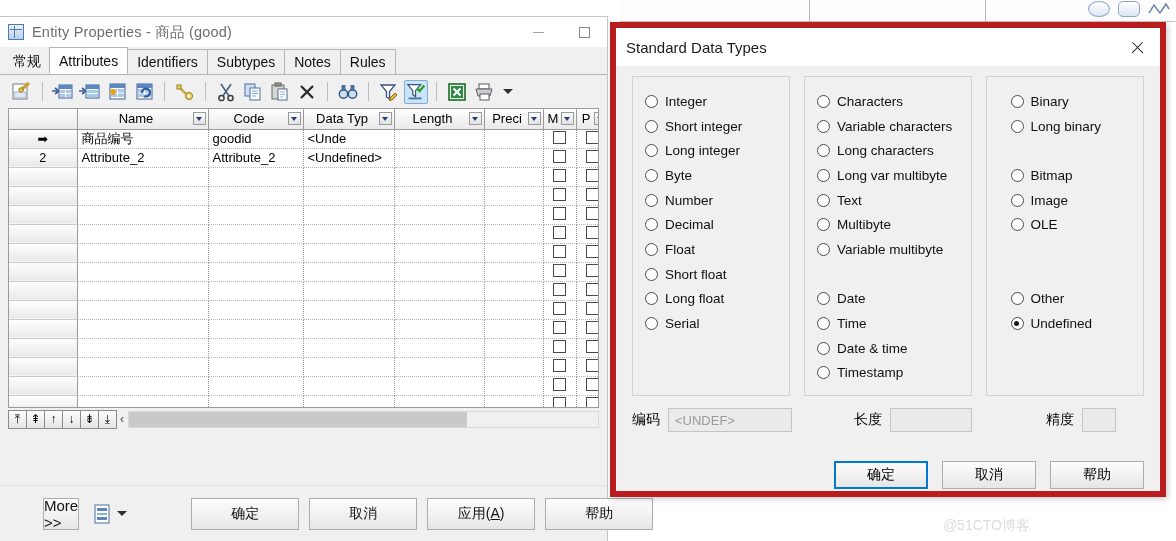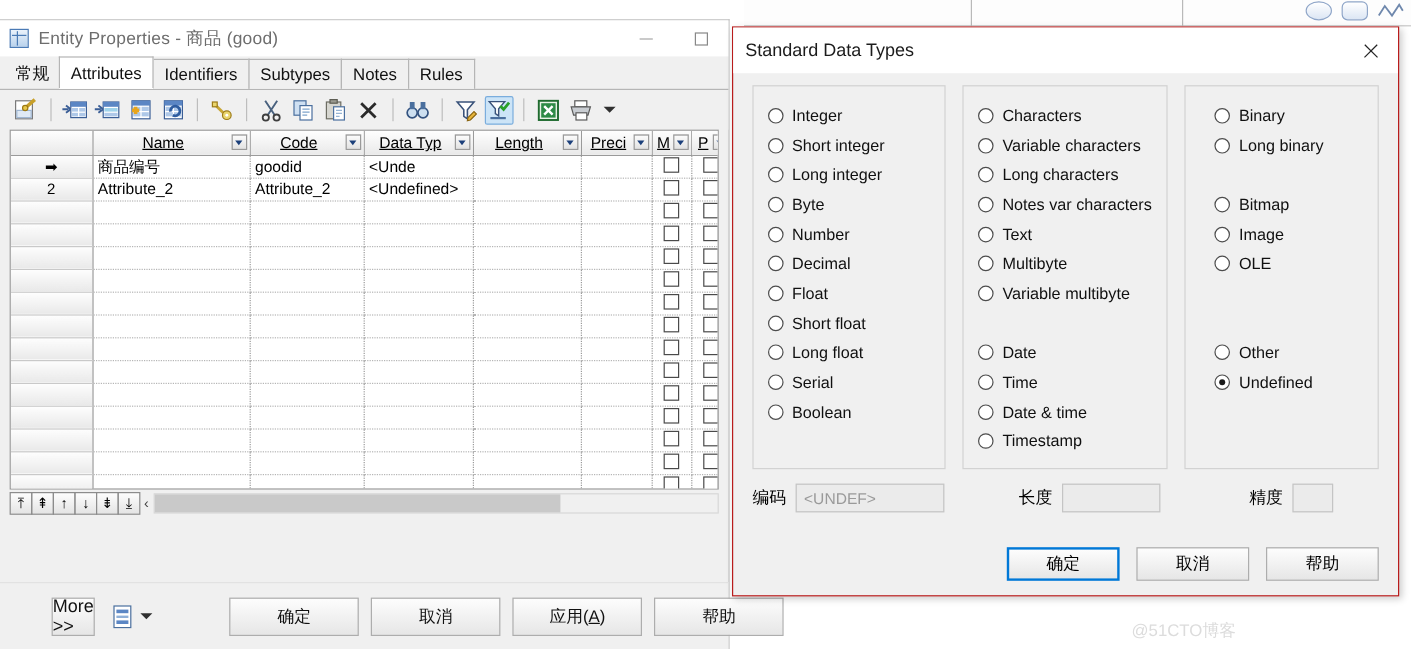--- a/index.html
+++ b/index.html
@@ -77,21 +77,21 @@
 
   
   .grid-wrap { margin: 0 8px; background:#ffffff; border:1px solid #9a9a9a; height: 300px;
                position:relative; overflow:hidden; }
   table.grid { border-collapse: collapse; width: 100%; table-layout: fixed; }
   table.grid th {
     background: linear-gradient(#fefefe,#e9e9e9);
     border-right:1px solid #9a9a9a; border-bottom:1px solid #9a9a9a;
     height:20px; font-weight:normal; font-size:13px; padding:0 2px; position:relative;
   }
-  table.grid th .hd { display:flex; align-items:center; justify-content:center;text-decoration:underline; }
+  table.grid th .hd { display:flex; align-items:center; justify-content:center; }
   table.grid th .hd span { flex:1; text-align:center; }
   .hdr-caret { width:13px; height:13px; border:1px solid #9a9a9a; background:linear-gradient(#fcfcfc,#e2e2e2);
                display:flex; align-items:center; justify-content:center; flex:none; }
   .hdr-caret i { width:0;height:0;border-left:3.5px solid transparent;border-right:3.5px solid transparent;
                  border-top:4px solid #1b3f7a; display:block; }
   table.grid td {
     height:19px; border-right:1px dotted #9a9a9a; border-bottom:1px dotted #b5b5b5;
     padding:0 4px; font-size:13px; vertical-align:middle; white-space:nowrap; overflow:hidden;
   }
   table.grid td.rowhdr {
@@ -118,21 +118,21 @@
   }
   .btn.more { width:88px; height:32px; font-size:15px;margin-left:35px; }
   .report-ico { width:18px; height:20px; margin-left:14px; position:relative; }
   .btn-big { width:108px; height:32px; margin-left:10px; }
   .btns-right { margin-left:54px; display:flex; }
   u { text-decoration: underline; }
 
   
   .dlg {
     position:absolute; left:610px; top:22px; width:556px; height:475px;
-    background:#f0f0f0; border:1px solid #b91c1c;
+    background:#f0f0f0; border:6px solid #b91c1c;
     box-shadow: 2px 2px 6px rgba(0,0,0,.20);
   }
   .dlg-title { height:38px; background:#ffffff; display:flex; align-items:center; padding-left:10px;
                position:relative; }
   .dlg-title-text { font-size:15px; color:#1c1c1c; }
   .dlg-close { position:absolute; right:0; top:0; width:46px; height:38px;
                display:flex; align-items:center; justify-content:center; }
   .x-glyph { position:relative; width:15px; height:15px; }
   .x-glyph:before, .x-glyph:after {
     content:""; position:absolute; left:0; top:7px; width:15px; height:1.4px; background:#222;
@@ -679,41 +679,37 @@
               <label>Short float</label>
             </div>
             <div class="radio-row">
               <div class="radio"></div>
               <label>Long float</label>
             </div>
             <div class="radio-row">
               <div class="radio"></div>
               <label>Serial</label>
             </div>
-            <div class="radio-row">
-              <div class="radio"></div>
-              <label>Boolean</label>
-            </div>
           </div>
         <div class="group g2" id="group-1">
             <div class="radio-row">
               <div class="radio"></div>
               <label>Characters</label>
             </div>
             <div class="radio-row">
               <div class="radio"></div>
               <label>Variable characters</label>
             </div>
             <div class="radio-row">
               <div class="radio"></div>
               <label>Long characters</label>
             </div>
             <div class="radio-row">
               <div class="radio"></div>
-              <label>Notes var characters</label>
+              <label>Long var multibyte</label>
             </div>
             <div class="radio-row">
               <div class="radio"></div>
               <label>Text</label>
             </div>
             <div class="radio-row">
               <div class="radio"></div>
               <label>Multibyte</label>
             </div>
             <div class="radio-row">

